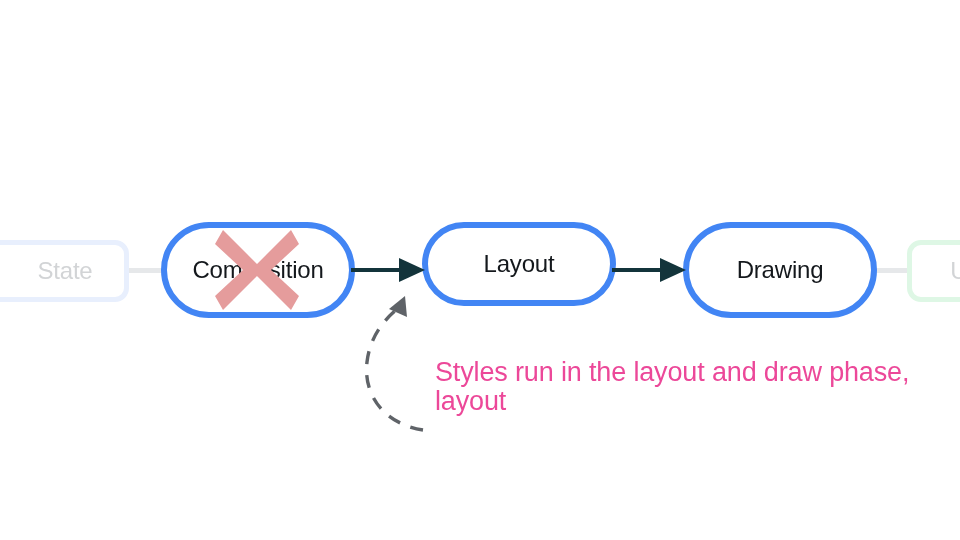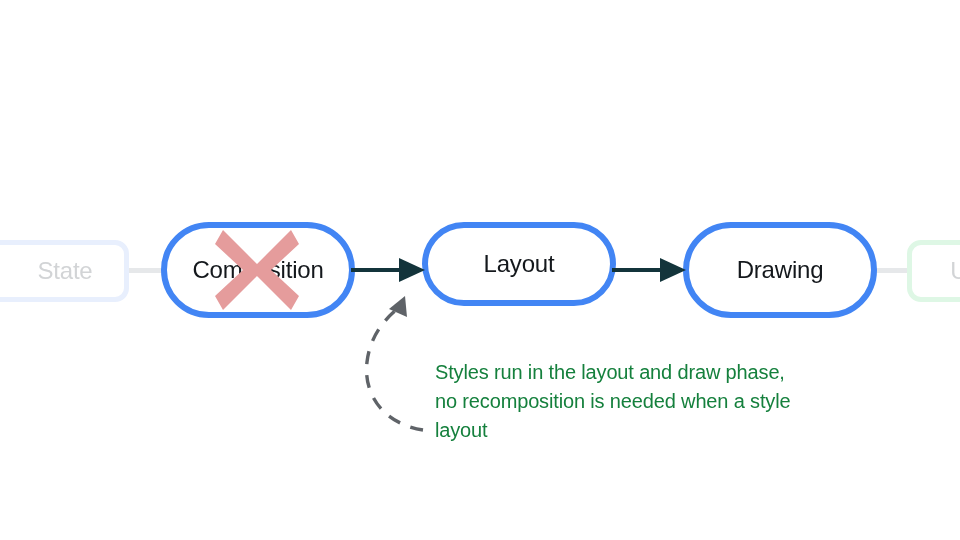--- a/index.html
+++ b/index.html
@@ -101,23 +101,23 @@
     width: 110px; height: 150px;
     z-index: 3;
     overflow: visible;
   }
 
   
   #caption {
     position: absolute;
     left: 390px; top: 358px;
     width: 470px;
-    font-size: 20px;
+    font-size: 27px;
     line-height: 29px;
-    color: #15803d;
+    color: #ec4899;
     letter-spacing: -0.15px;
     z-index: 5;
   }
   #caption .cline { display: block; white-space: pre; }
 </style>
 </head>
 <body>
 
 <div id="stage">
 
@@ -159,17 +159,16 @@
     <span class="ghost-label">UI</span>
   </div>
 
   <svg id="callout-curve" viewBox="0 0 110 150">
     <path d="M78 138 C 40 132, 18 104, 22 70 C 25 44, 40 26, 56 14" fill="none" stroke="#5f6368" stroke-width="3.4" stroke-linecap="butt" stroke-dasharray="13 11"></path>
     <path d="M60 4 L62 25 L44 17 Z" fill="#5f6368"></path>
   </svg>
 
   <div id="caption">
     <span class="cline">Styles run in the layout and draw phase,</span>
-    <span class="cline">no recomposition is needed when a style</span>
     <span class="cline">layout</span>
   </div>
 
 </div>
 
 </body></html>

